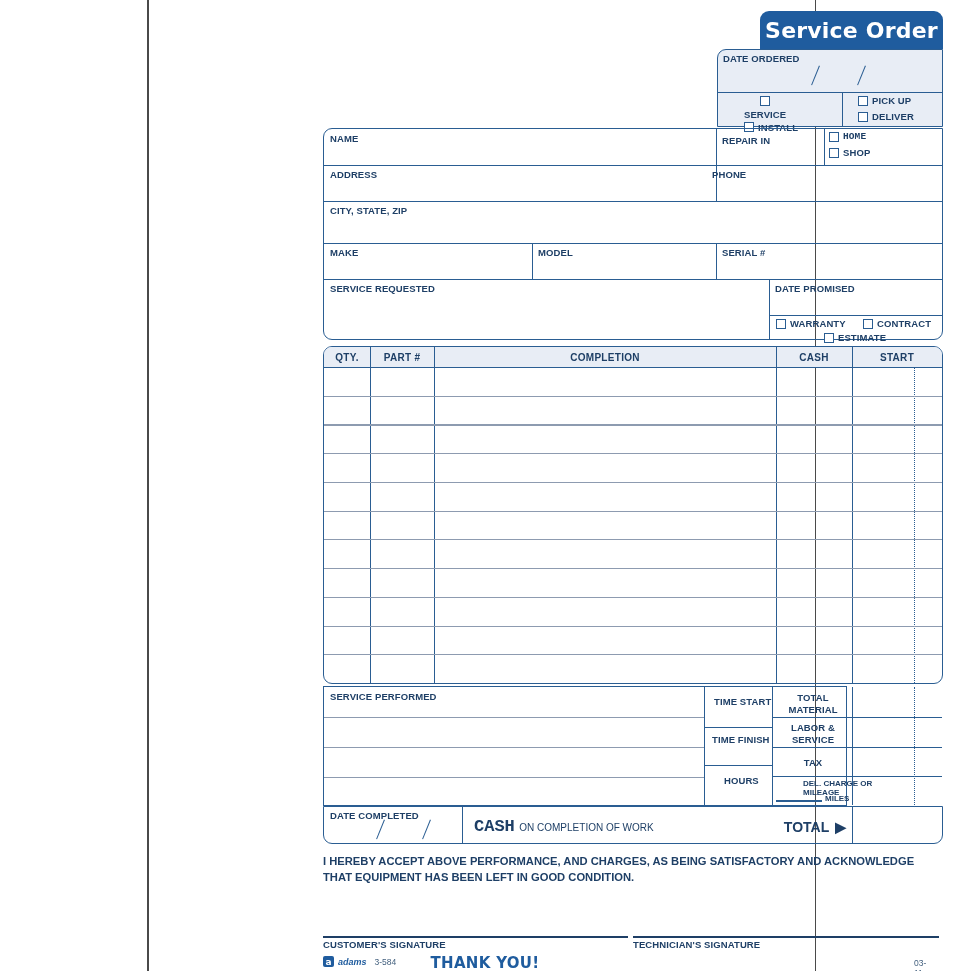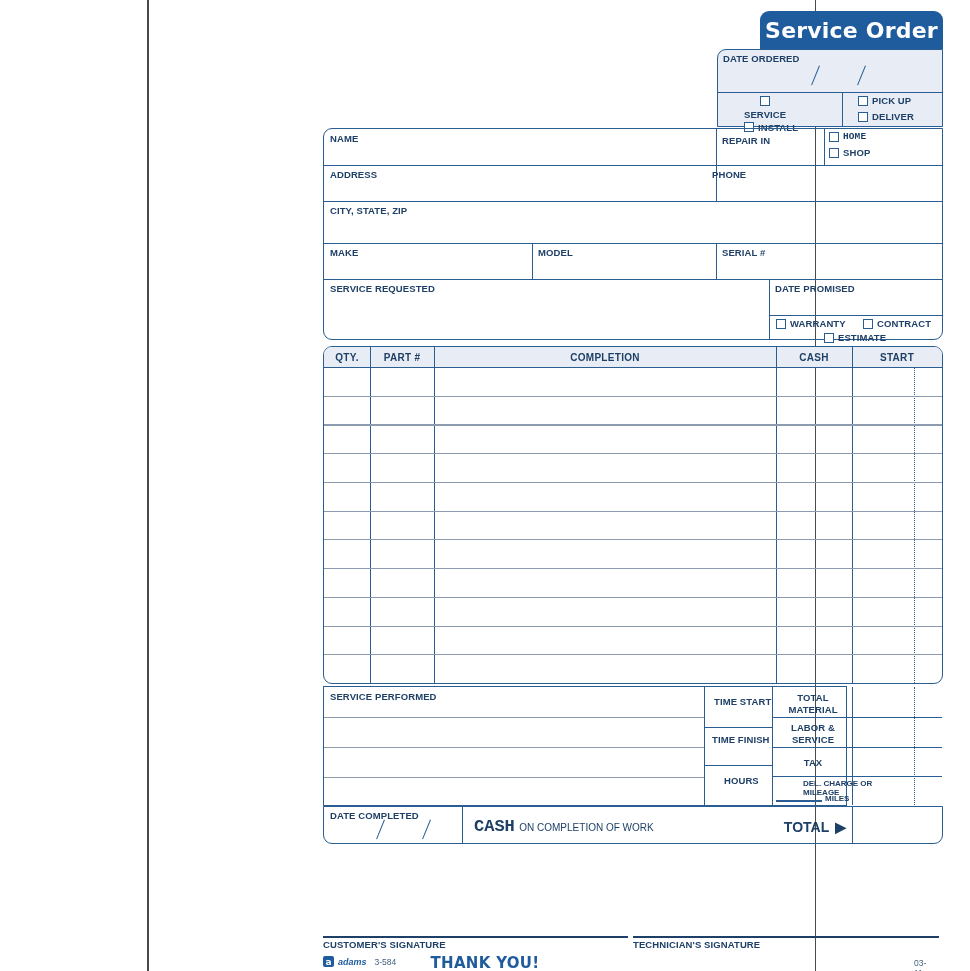--- a/index.html
+++ b/index.html
@@ -363,20 +363,21 @@
       <b>CASH</b>
       <i>ON COMPLETION OF WORK</i>
     </div>
     <div id="total-txt">
       <span>TOTAL</span>
       <span>▶</span>
     </div>
     <span style="position:absolute;left:545px;top:12px;font-size:11px;"></span>
   </div>
 
+  <div id="disclaim">I HEREBY ACCEPT ABOVE PERFORMANCE, AND CHARGES, AS BEING SATISFACTORY AND ACKNOWLEDGE THAT EQUIPMENT HAS BEEN LEFT IN GOOD CONDITION.</div>
 
   <div class="sigline" style="left:174px;top:936px;width:305px;"></div>
   <span class="lbl" style="position:absolute;left:174px;top:940px;">CUSTOMER'S SIGNATURE</span>
   <div class="sigline" style="left:484px;top:936px;width:306px;"></div>
   <span class="lbl" style="position:absolute;left:484px;top:940px;">TECHNICIAN'S SIGNATURE</span>
 
   <div id="logo">
     <span class="mark">a</span>
     <span class="nm">adams</span>
     <span class="code">3-584</span>

